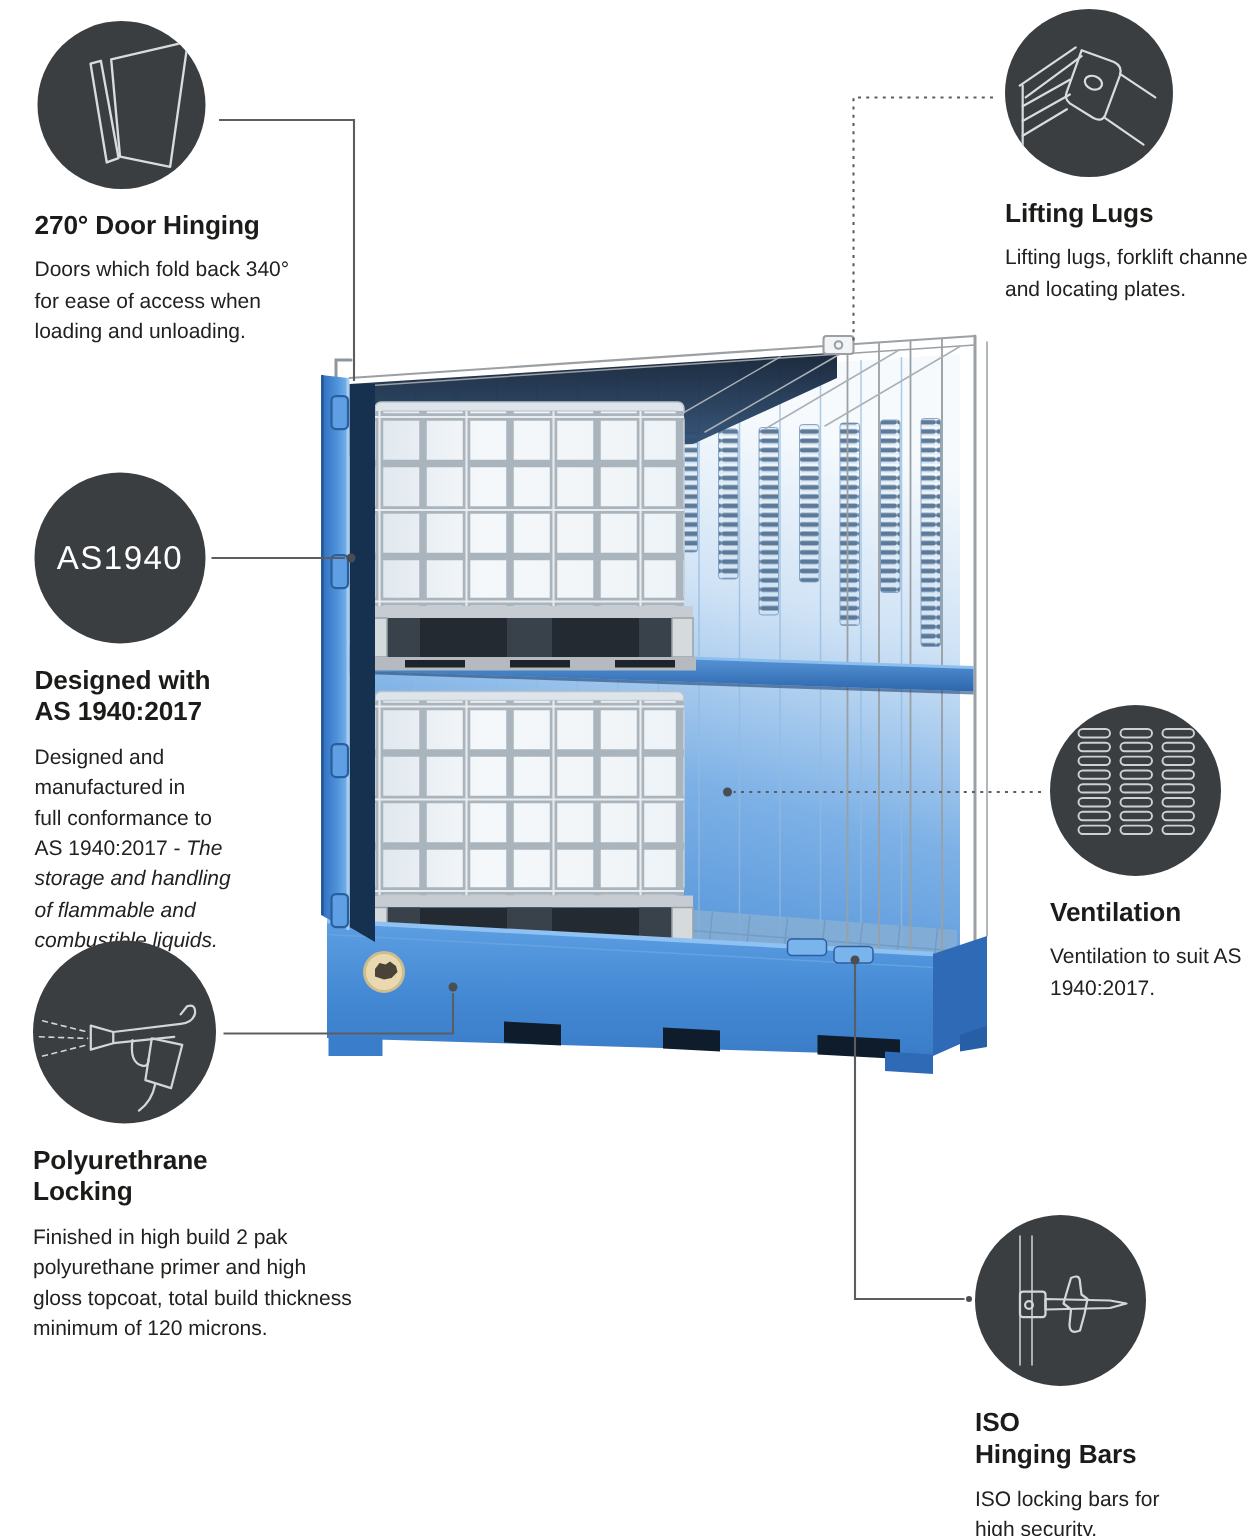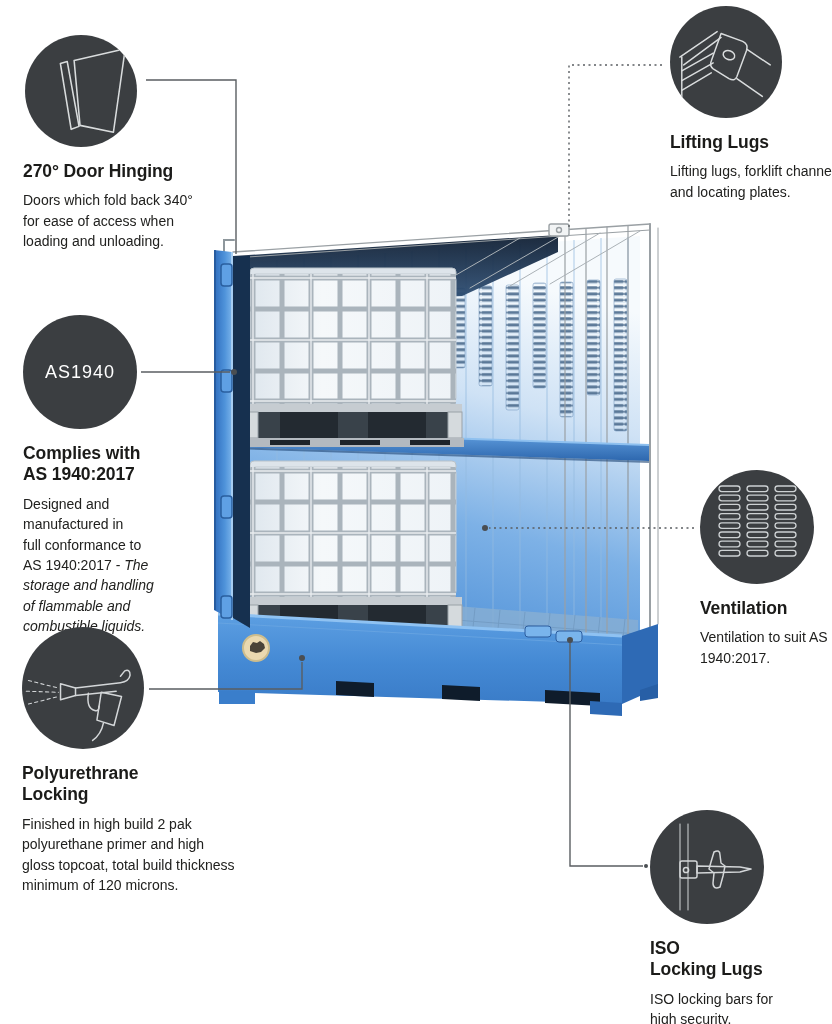--- a/index.html
+++ b/index.html
@@ -17,27 +17,27 @@
   .f-title{
     font-size:17.5px;font-weight:700;line-height:1.22;margin:14px 0 0;
     letter-spacing:-.1px;white-space:pre-line;color:#1b1b19;
   }
   .f-body{
     font-size:14px;font-weight:500;line-height:1.46;margin:8px 0 0;
     white-space:pre-line;color:#21211f;
   }
   .f-body .it{font-style:italic;}
   
-  .f-door{left:23px;top:35px;width:212px;}
+  .f-door{left:23px;top:14px;width:212px;}
   .f-door .icon-circle{width:112px;height:112px;margin-left:2px;}
   .f-lugs{left:670px;top:6px;width:170px;}
   .f-lugs .icon-circle{width:112px;height:112px;}
   .f-as1940{left:23px;top:315px;width:196px;}
   .f-as1940 .icon-circle{width:114px;height:114px;display:flex;align-items:center;justify-content:center;}
-  .badge-text{color:#ffffff;font-size:18px;font-weight:400;letter-spacing:1px;}
+  .badge-text{color:#ffffff;font-size:22px;font-weight:400;letter-spacing:1px;}
   .f-vent{left:700px;top:470px;width:136px;}
   .f-vent .icon-circle{width:114px;height:114px;}
   .f-poly{left:22px;top:627px;width:248px;}
   .f-poly .icon-circle{width:122px;height:122px;}
   .f-iso{left:650px;top:810px;width:178px;}
   .f-iso .icon-circle{width:114px;height:114px;}
 </style>
 </head>
 <body>
 
@@ -313,21 +313,21 @@
   </div>
   <h3 class="f-title">Lifting Lugs</h3>
   <p class="f-body">Lifting lugs, forklift channel
 and locating plates.</p>
 </section>
 
 <section class="feature f-as1940">
   <div class="icon-circle">
     <span class="badge-text">AS1940</span>
   </div>
-  <h3 class="f-title">Complies with
+  <h3 class="f-title">Designed with
 AS 1940:2017</h3>
   <p class="f-body"><span>Designed and
 manufactured in
 full conformance to
 AS 1940:2017 - </span><span class="it">The
 storage and handling
 of flammable and
 combustible liquids.</span></p>
 </section>
 
@@ -396,16 +396,16 @@
     <svg viewBox="0 0 114 114" fill="none" stroke="#d3d6d8" stroke-width="1.5" stroke-linecap="round" stroke-linejoin="round">
       <path d="M30,14 V100" stroke-width="1"></path>
       <path d="M38,14 V100" stroke-width="1"></path>
       <rect x="30" y="51" width="17" height="17" rx="2"></rect>
       <circle cx="36" cy="60" r="2.6"></circle>
       <path d="M47,56 L90,57 L101,59 L90,62 L47,63 Z"></path>
       <path d="M64,42 Q70,39 70,45 L71,53 L75,56 L73,66 L70,77 Q63,80 63,73 L64,63 L59,59 L61,52 Z"></path>
     </svg>
   </div>
   <h3 class="f-title">ISO
-Locking Lugs</h3>
+Hinging Bars</h3>
   <p class="f-body">ISO locking bars for
 high security.</p>
 </section>
 
 </body></html>

